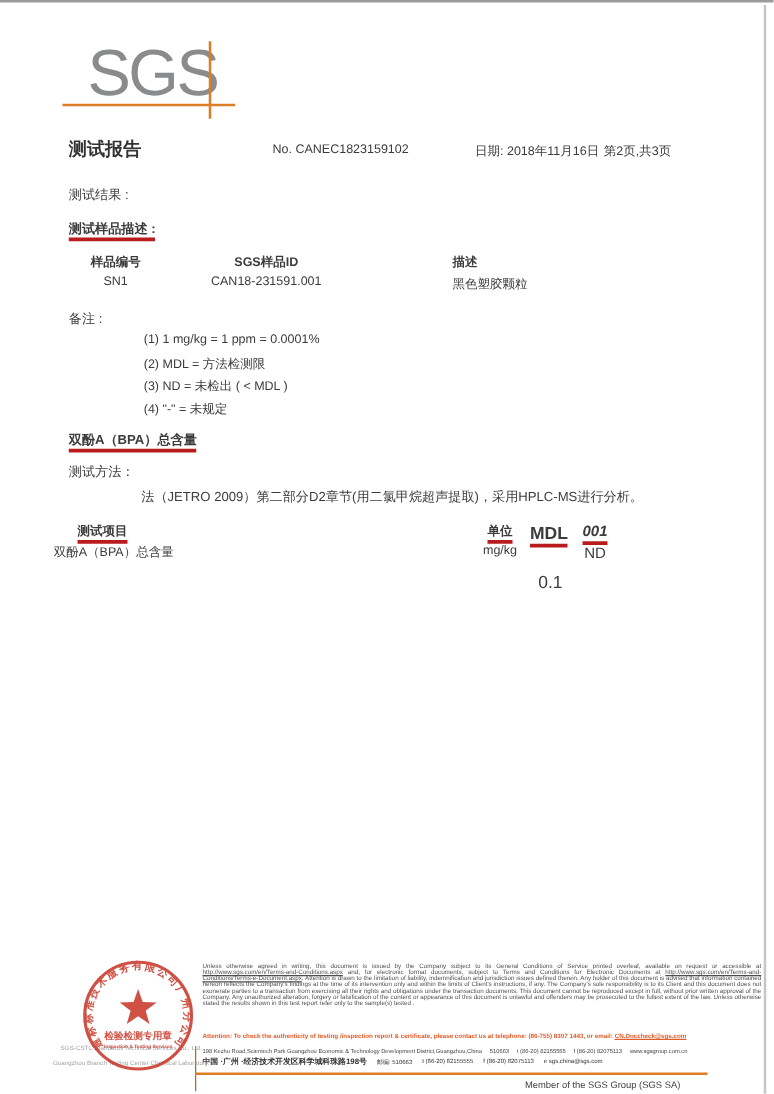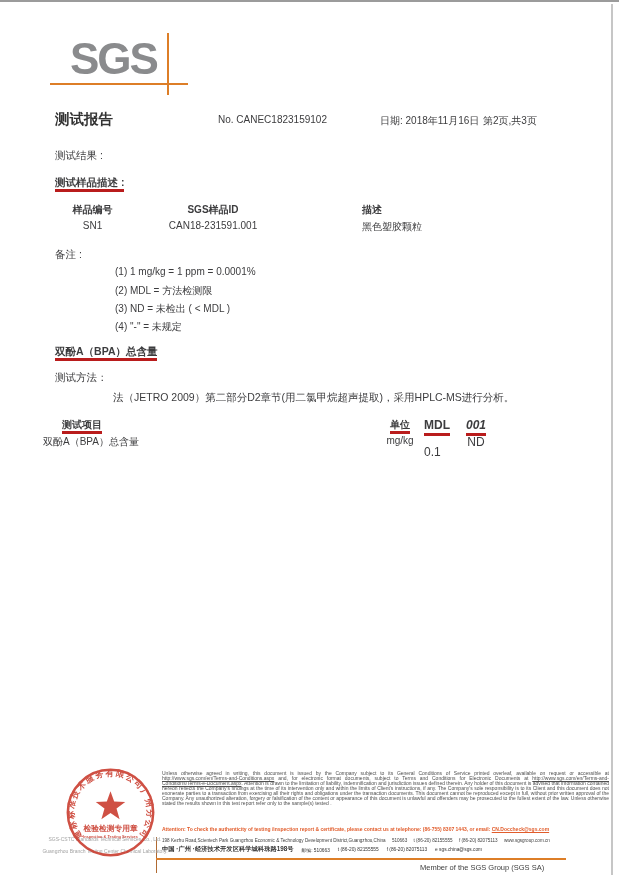--- a/index.html
+++ b/index.html
@@ -6,21 +6,21 @@
   * { margin:0; padding:0; box-sizing:border-box; }
   html,body { background:#ffffff; }
   body { font-family:"Liberation Sans","DejaVu Sans",sans-serif; color:#3c3c3e; }
   .page {
     position:relative; width:619px; height:875px; background:#fff;
     border-top:2px solid #9b9b9b; overflow:hidden;
   }
   .edge-right { position:absolute; left:611px; top:2px; width:2px; height:873px; background:#c6c6c6; }
 
   
-  .logo { position:absolute; left:70px; top:34px; font-size:44px; font-weight:700;
+  .logo { position:absolute; left:70px; top:34px; font-size:52px; font-weight:400;
           letter-spacing:-2px; color:#8a8b8d; line-height:46px; }
   .logo-hline { position:absolute; left:50px; top:81px; width:138px; height:2px; background:#dd7e27; }
   .logo-vline { position:absolute; left:167px; top:31px; width:2px; height:62px; background:#dd7e27; }
 
   .doc-title { position:absolute; left:55px; top:108px; font-size:14.5px; font-weight:700; color:#333; }
   .hdr { position:absolute; top:112px; font-size:10px; color:#3c3c3e; }
   .hdr-no   { left:218px; }
   .hdr-date { left:380px;text-align:center; }
   .hdr-page { left:483px; }
 
@@ -34,21 +34,21 @@
   .st-c1 { width:95px; }
   .st-c2 { width:118px; margin-left:2px; }
   .st-c3 { margin-left:78px; text-align:left; }
 
   .note { position:absolute; left:115px; font-size:10px; }
 
   .method-text { position:absolute; left:113px; font-size:10.5px; color:#3c3c3e; white-space:nowrap; }
 
   .rt-item-h { position:absolute; left:62px; font-size:10px; font-weight:700; }
   .rt-unit { position:absolute; left:378px; width:44px; text-align:center; font-size:10px; }
-  .rt-mdl  { position:absolute; left:424px; width:26px; text-align:left; font-size:12px; }
+  .rt-mdl  { position:absolute; left:424px; width:26px; text-align:right; font-size:14px; }
   .rt-001  { position:absolute; left:458px; width:36px; text-align:center; font-size:12px; }
   .rt-item { position:absolute; left:43px; font-size:10px; }
   .ital { font-style:italic; }
 
   
   .legal { position:absolute; left:162px; top:769px; width:447px; font-size:5px;
            line-height:5.05px; color:#4f4f4f; text-align:justify; }
   .legal .link { text-decoration:underline; color:#4f4f4f; }
   .attention { position:absolute; left:162px; top:825px; width:447px; font-size:5px;
                line-height:5.4px; font-weight:700; color:#e15c2b; }
@@ -111,21 +111,21 @@
   <div class="lbl" style="left:55px; top:369px;">测试方法：</div>
   <div class="method-text" style="top:389px;text-align:center;">法（JETRO 2009）第二部分D2章节(用二氯甲烷超声提取)，采用HPLC-MS进行分析。</div>
 
   <div class="rt-item-h" style="top:416px;"><span class="u">测试项目</span></div>
   <div class="rt-unit b" style="top:416px;"><span class="u">单位</span></div>
   <div class="rt-mdl b" style="top:416px;"><span class="u">MDL</span></div>
   <div class="rt-001 b ital" style="top:416px;"><span class="u">001</span></div>
 
   <div class="rt-item" style="top:433px;">双酚A（BPA）总含量</div>
   <div class="rt-unit" style="top:433px;">mg/kg</div>
-  <div class="rt-mdl" style="top:443px;">0.1</div>
+  <div class="rt-mdl" style="top:455px;">0.1</div>
   <div class="rt-001" style="top:433px;">ND</div>
 
   <div class="company">
     <div>SGS-CSTC Standards Technical Services Co., Ltd.</div>
     <div>Guangzhou Branch Testing Center Chemical Laboratory.</div>
   </div>
 
   <svg class="stamp" viewBox="0 0 100 100">
     <circle cx="50" cy="50" r="44" fill="none" stroke="#C9392B" stroke-width="2.6"></circle>
     <path id="stamp-arc" d="M 18.9,71.8 A 38,38 0 1 1 81.1,71.8" fill="none"></path>

